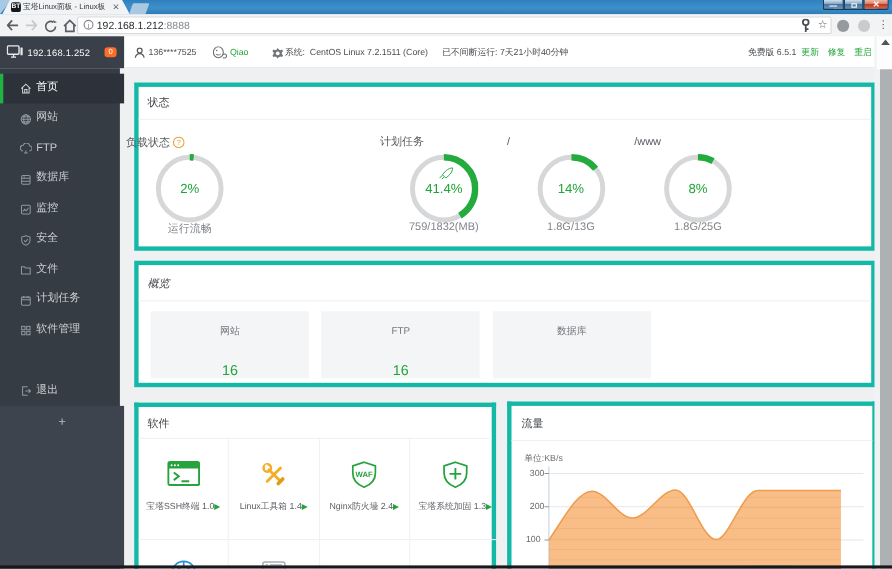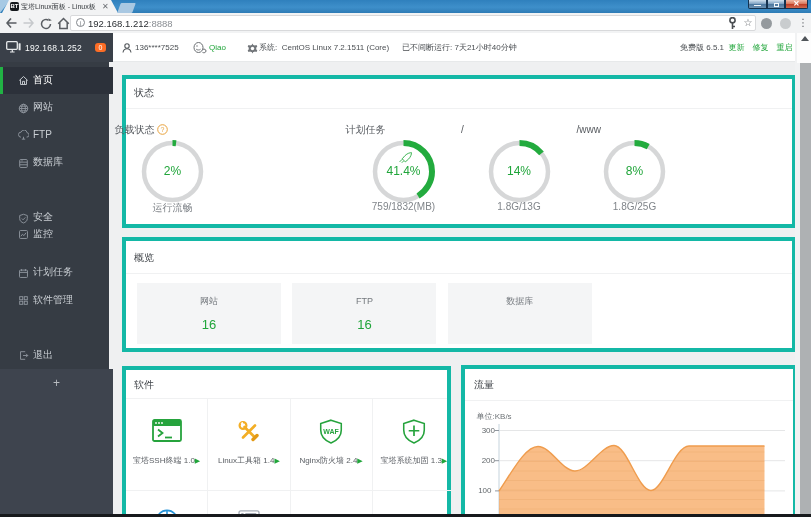--- a/index.html
+++ b/index.html
@@ -50,21 +50,21 @@
 #status{left:9px;top:13px;width:674px;height:153px;}
 .dcol{position:absolute;top:0;width:116px;height:153px;}
 .dlabel{position:absolute;width:100%;top:45px;font-size:10px;line-height:12px;color:#565a5f;}
 .dpct{position:absolute;width:100%;text-align:center;top:85px;font-size:12px;color:#20a53a;}
 .dsub{position:absolute;width:100%;text-align:center;top:121.5px;font-size:10px;color:#80858a;}
 .donut{position:absolute;left:26.5px;top:61px;}
 
 #overview{left:9px;top:175px;width:674px;height:114.5px;}
 .obox{position:absolute;top:41.5px;width:144px;height:61.5px;background:#f4f5f6;text-align:center;}
 .obox .ol{margin-top:13px;font-size:9px;line-height:11px;color:#73787d;}
-.obox .on{margin-top:10px;font-size:13px;line-height:15px;color:#20a53a;}
+.obox .on{margin-top:22px;font-size:13px;line-height:15px;color:#20a53a;}
 
 #software{left:9px;top:304px;width:329px;height:213px;border-bottom:none;}
 .scell{position:absolute;top:28px;width:82.25px;height:91.5px;border-right:1px solid #f0f1f2;text-align:center;}
 .scell.last{border-right:none;}
 .slabel{position:absolute;top:57px;width:100%;font-size:8px;color:#5a5e63;white-space:nowrap;}
 .slabel .tri{color:#20a53a;font-size:7px;}
 .scell svg{position:absolute;left:50%;transform:translateX(-50%);top:21px;}
 .scell2{position:absolute;top:119.5px;width:82.25px;height:93.5px;border-right:1px solid #f0f1f2;border-top:1px solid #f0f1f2;}
 
 #traffic{left:347.5px;top:303px;width:336px;height:214px;border-bottom:none;}
@@ -176,33 +176,39 @@
       </svg>
     <span class="txt">FTP</span>
   </div>
   <div class="mitem abs" style="top:87px;">
     <svg width="13" height="13" viewBox="0 0 13 13" fill="none" stroke="#8f969e" stroke-width="1.1">
         <rect x="2" y="1.8" width="9" height="9.4" rx="1.2"></rect>
         <path d="M2,4.9 L11,4.9 M2,8 L11,8 M4,3.4 L5.5,3.4"></path>
       </svg>
     <span class="txt">数据库</span>
   </div>
-  <div class="mitem abs" style="top:114.5px;margin-top:44px;">
+  <div class="mitem abs" style="top:114.5px;">
     <svg width="13" height="13" viewBox="0 0 13 13" fill="none" stroke="#8f969e" stroke-width="1.1">
         <rect x="1.8" y="1.8" width="9.4" height="9.4" rx="1.2"></rect>
         <path d="M3.5,8.5 L5.2,6.2 L7,7.8 L9.5,4.5"></path>
       </svg>
     <span class="txt">监控</span>
   </div>
   <div class="mitem abs" style="top:142px;">
     <svg width="13" height="13" viewBox="0 0 13 13" fill="none" stroke="#8f969e" stroke-width="1.1">
         <path d="M6.5,1.5 L11,3 L11,6.5 C11,9.5 8.8,11 6.5,11.8 C4.2,11 2,9.5 2,6.5 L2,3 Z"></path>
         <path d="M4.5,6.5 L6,8 L8.7,5.2"></path>
       </svg>
     <span class="txt">安全</span>
+  </div>
+  <div class="mitem abs" style="top:169.5px;">
+    <svg width="13" height="13" viewBox="0 0 13 13" fill="none" stroke="#8f969e" stroke-width="1.1">
+        <path d="M1.8,10.8 L1.8,3 L5,3 L6.2,4.3 L11.2,4.3 L11.2,10.8 Z"></path>
+      </svg>
+    <span class="txt">文件</span>
   </div>
   <div class="mitem abs" style="top:197px;">
     <svg width="13" height="13" viewBox="0 0 13 13" fill="none" stroke="#8f969e" stroke-width="1.1">
         <rect x="1.8" y="2.5" width="9.4" height="8.7" rx="1"></rect>
         <path d="M1.8,5.2 L11.2,5.2 M4.2,1.3 L4.2,3.6 M8.8,1.3 L8.8,3.6"></path>
       </svg>
     <span class="txt">计划任务</span>
   </div>
   <div class="mitem abs" style="top:224.5px;">
     <svg width="13" height="13" viewBox="0 0 13 13" fill="none" stroke="#8f969e" stroke-width="1.1">
@@ -265,21 +271,21 @@
       <div class="dlabel">/www</div>
       <svg class="donut" width="63" height="63" viewBox="0 0 63 63">
         <circle cx="31.5" cy="31.5" r="28.5" fill="none" stroke="#d6d7d8" stroke-width="4.5"></circle>
         <circle cx="31.5" cy="31.5" r="28.5" fill="none" stroke="#23ab3e" stroke-width="6" stroke-dasharray="14.3 164.8" transform="rotate(-90 31.5 31.5)"></circle>
       </svg>
       <div class="dpct">8%</div>
       <div class="dsub">1.8G/25G</div>
     </div>
   </div>
   <div class="card" id="overview">
-    <div class="ctitle" style="top:10px;">概览</div>
+    <div class="ctitle" style="top:10px;font-style:italic;">概览</div>
     <div class="cline" style="top:31.5px;"></div>
     <div class="obox" style="left:11px;">
         <div class="ol">网站</div>
         <div class="on">16</div>
       </div>
     <div class="obox" style="left:166.4px;">
         <div class="ol">FTP</div>
         <div class="on">16</div>
       </div>
     <div class="obox" style="left:321.8px;">

